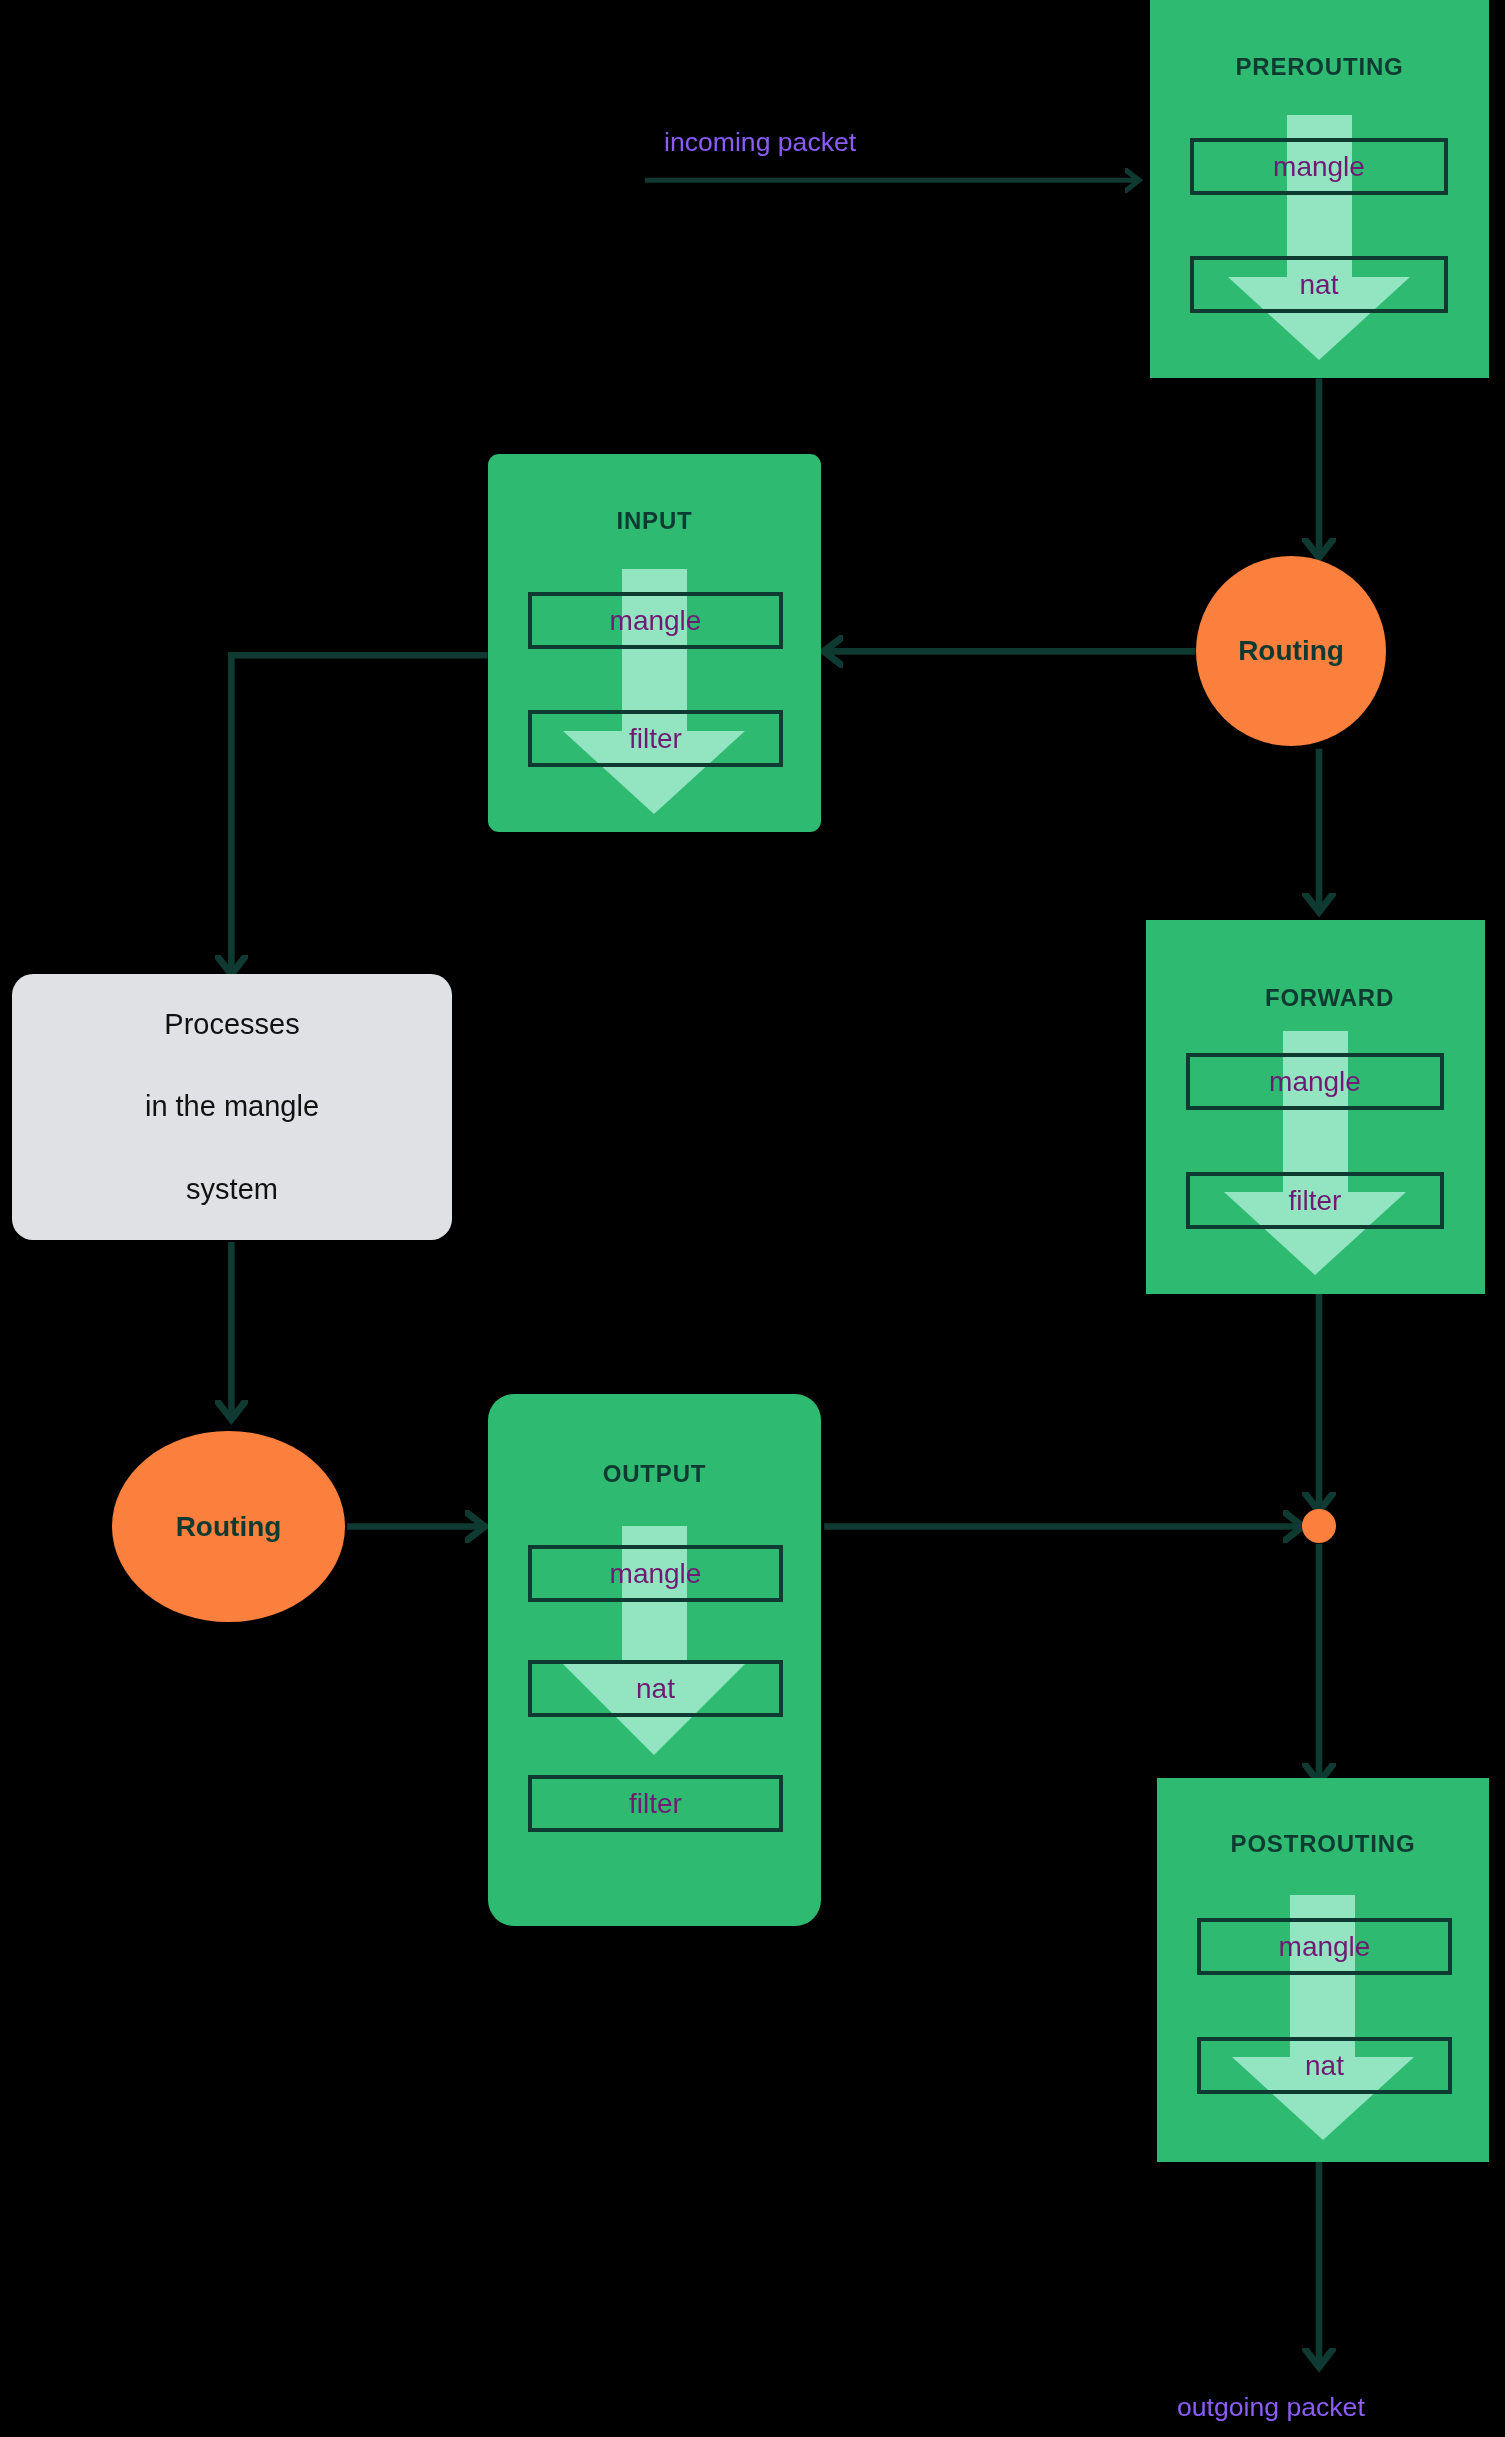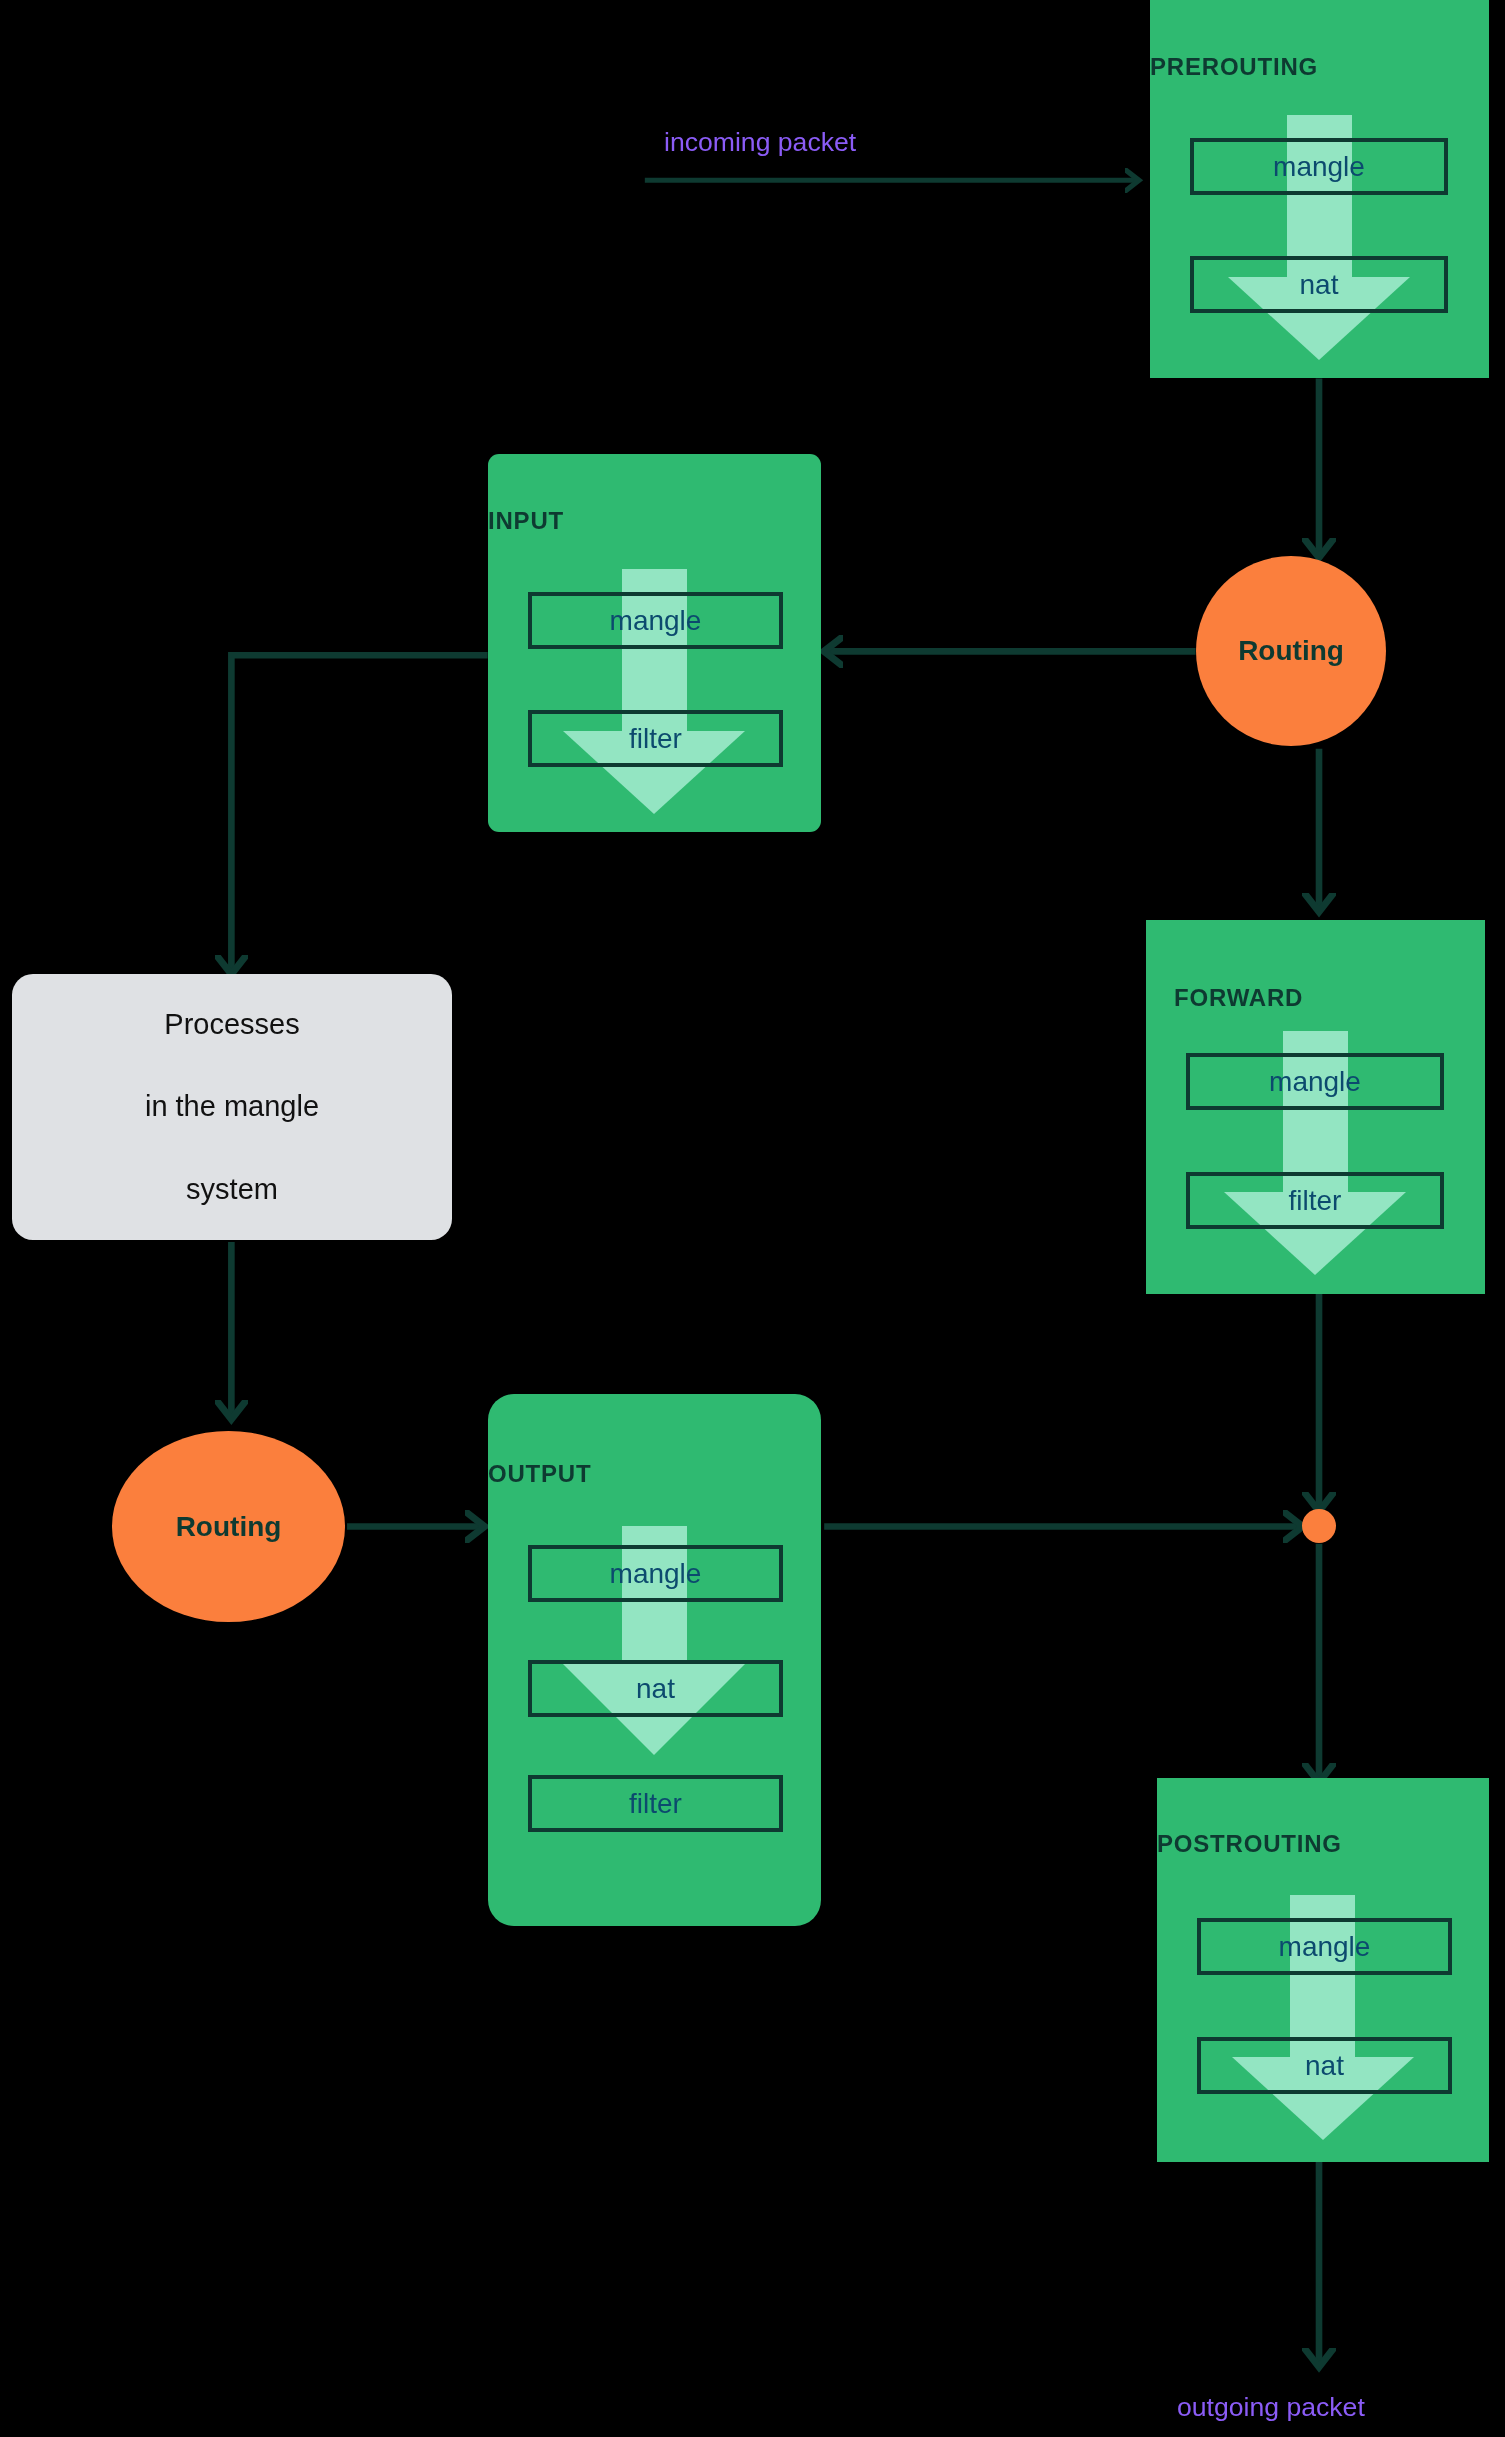--- a/index.html
+++ b/index.html
@@ -27,20 +27,21 @@
 
   
   .chain {
     position: absolute;
     background: #2FBA71;
     box-sizing: border-box;
   }
   .chain-title {
     position: absolute;
     left: 0; right: 0;
+    text-align: center;
     color: #0E3A31;
     font-weight: bold;
     font-size: 24px;
     letter-spacing: 0.8px;
   }
   
   .flow-arrow {
     position: absolute;
     pointer-events: none;
   }
@@ -58,21 +59,21 @@
   .table-box {
     position: absolute;
     border: 4.4px solid #0E3A31;
     box-sizing: border-box;
     background: transparent;
     display: flex;
     align-items: center;
     justify-content: center;
   }
   .table-box span {
-    color: #0c4a6e;
+    color: #701a75;
     font-size: 28px;
     position: relative;
     z-index: 3;
   }
 
   
   .routing {
     position: absolute;
     border-radius: 50%;
     background: #FB7F3D;

